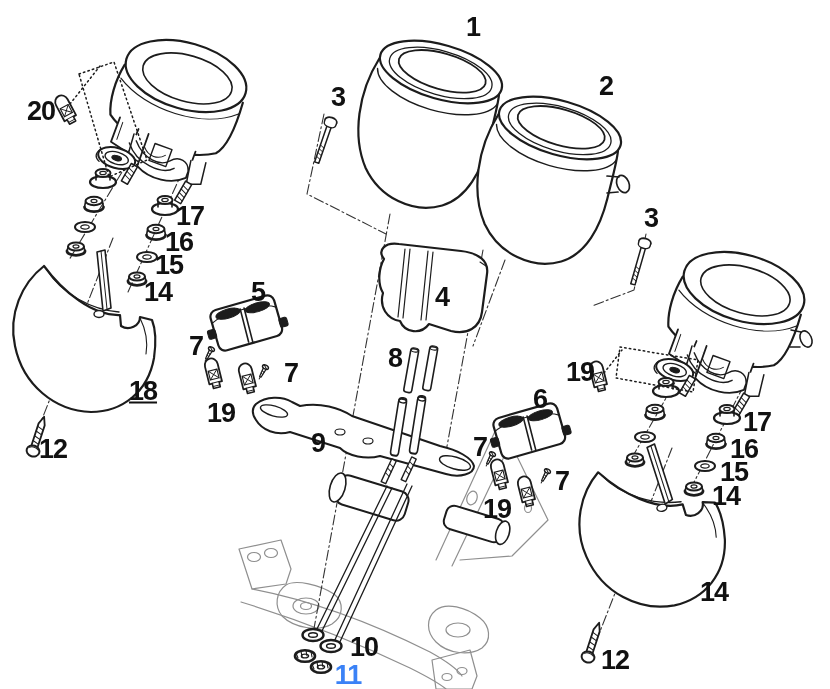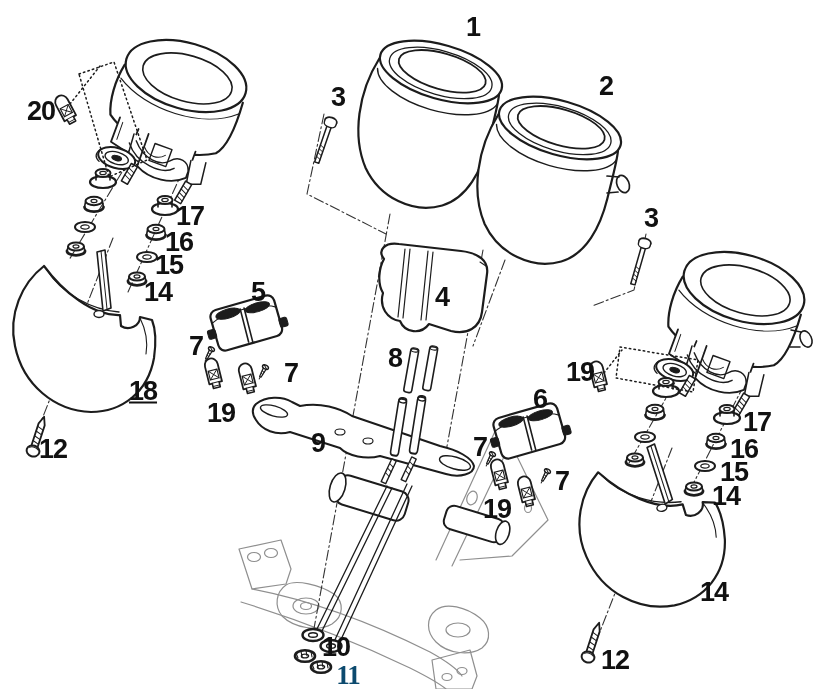--- a/index.html
+++ b/index.html
@@ -314,22 +314,22 @@
       <div class="callout" style="left: 651px; top: 218px; color: rgb(17, 17, 17);">3</div>
       <div class="callout" style="left: 442px; top: 297px; color: rgb(17, 17, 17);">4</div>
       <div class="callout" style="left: 258px; top: 292px; color: rgb(17, 17, 17);">5</div>
       <div class="callout" style="left: 540px; top: 399px; color: rgb(17, 17, 17);">6</div>
       <div class="callout" style="left: 196px; top: 346px; color: rgb(17, 17, 17);">7</div>
       <div class="callout" style="left: 291px; top: 373px; color: rgb(17, 17, 17);">7</div>
       <div class="callout" style="left: 480px; top: 447px; color: rgb(17, 17, 17);">7</div>
       <div class="callout" style="left: 562px; top: 481px; color: rgb(17, 17, 17);">7</div>
       <div class="callout" style="left: 395px; top: 358px; color: rgb(17, 17, 17);">8</div>
       <div class="callout" style="left: 318px; top: 443px; color: rgb(17, 17, 17);">9</div>
-      <div class="callout" style="left: 336px; top: 647px; color: rgb(17, 17, 17);">10</div>
-      <div class="callout" style="left: 348px; top: 675px; color: #0c4a6e; font-family: Liberation Serif, serif;">11</div>
+      <div class="callout" style="left: 364px; top: 647px; color: rgb(17, 17, 17);">10</div>
+      <div class="callout" style="left: 348px; top: 675px; color: #3b82f6;">11</div>
       <div class="callout" style="left: 53px; top: 449px; color: rgb(17, 17, 17);">12</div>
       <div class="callout" style="left: 615px; top: 660px; color: rgb(17, 17, 17);">12</div>
       <div class="callout" style="left: 714px; top: 592px; color: rgb(17, 17, 17);">14</div>
       <div class="callout" style="left: 158px; top: 292px; color: rgb(17, 17, 17);">14</div>
       <div class="callout" style="left: 169px; top: 265px; color: rgb(17, 17, 17);">15</div>
       <div class="callout" style="left: 179px; top: 242px; color: rgb(17, 17, 17);">16</div>
       <div class="callout" style="left: 190px; top: 216px; color: rgb(17, 17, 17);">17</div>
       <div class="callout" style="left: 726px; top: 496px; color: rgb(17, 17, 17);">14</div>
       <div class="callout" style="left: 734px; top: 472px; color: rgb(17, 17, 17);">15</div>
       <div class="callout" style="left: 744px; top: 449px; color: rgb(17, 17, 17);">16</div>

